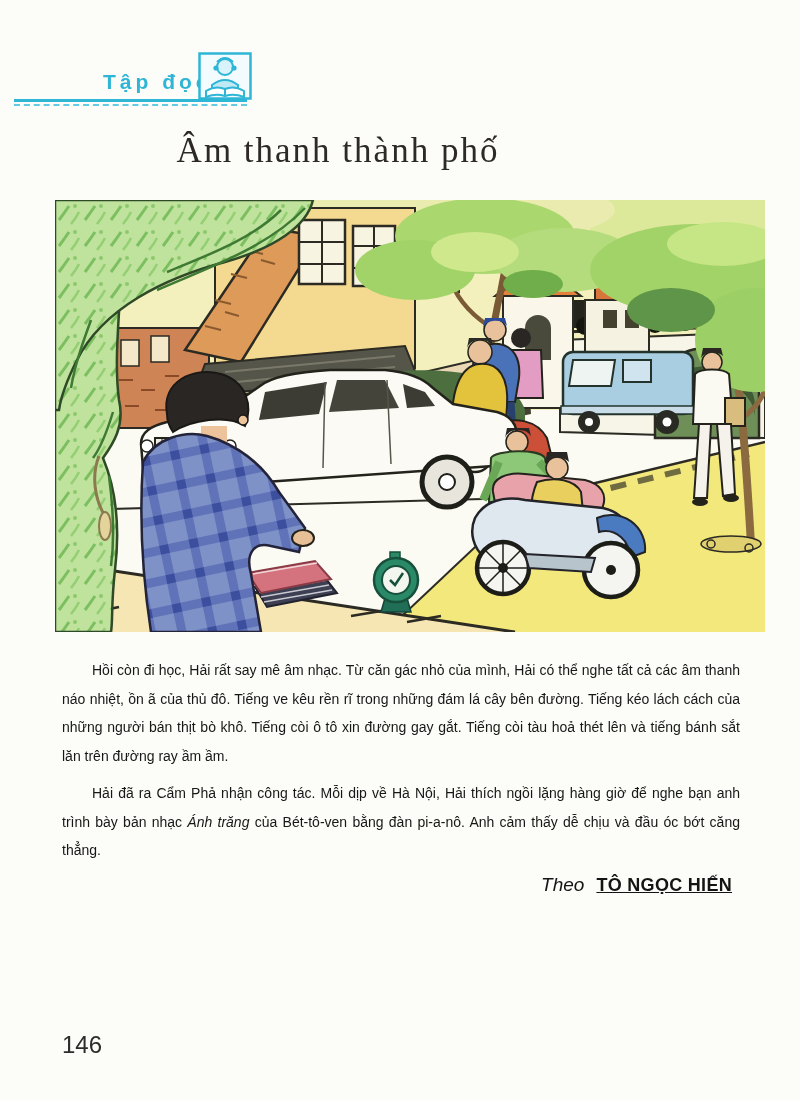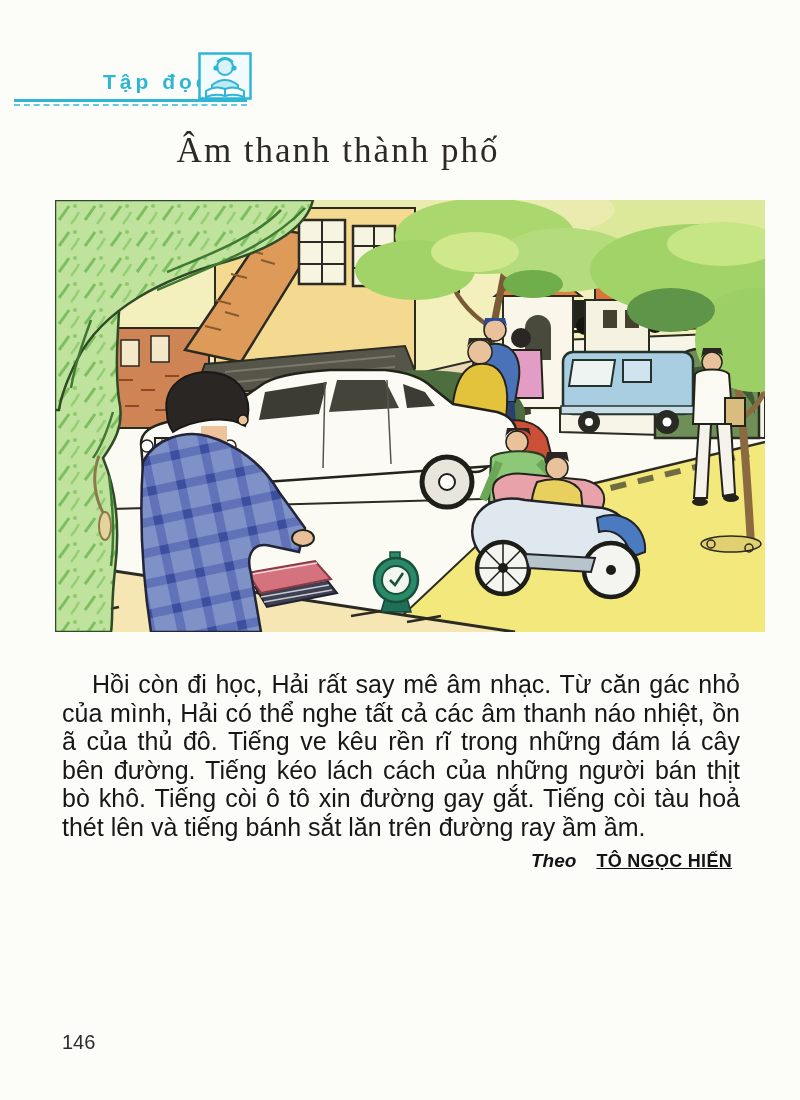--- a/index.html
+++ b/index.html
@@ -22,30 +22,30 @@
   .title{
     position:absolute;left:0;top:131px;width:676px;text-align:center;
     font-family:"Liberation Serif","DejaVu Serif",serif;
     font-size:35px;letter-spacing:2px;color:#2d2a26;font-weight:400;
   }
   
   .illustration{position:absolute;left:55px;top:200px;width:710px;height:432px;}
   
   .content{position:absolute;left:62px;top:656px;width:678px;}
   .content p{
-    margin:14px 0 9px 0;text-indent:30px;text-align:justify;
-    font-size:25px;line-height:28.5px;color:#171717;
+    margin:0 0 9px 0;text-indent:30px;text-align:justify;
+    font-size:14px;line-height:28.5px;color:#171717;
   }
   .song-title{font-style:italic;}
   .attribution{
     margin-top:7px;text-align:right;padding-right:8px;font-size:19px;color:#141414;
   }
-  .attribution .prefix{font-style:italic;margin-right:20px;font-weight:bold;}
+  .attribution .prefix{font-style:italic;margin-right:12px;}
   .attribution .author{font-weight:bold;font-size:18px;letter-spacing:.3px;text-decoration:underline;}
-  .page-number{position:absolute;left:62px;top:1031px;font-size:20px;color:#2c2c2c;}
+  .page-number{position:absolute;left:62px;top:1031px;font-size:24px;color:#2c2c2c;}
 </style>
 </head>
 <body>
 
 <div class="page">
 
   <div class="lesson-label">Tập đọc</div>
   <div class="header-rule"></div>
   <svg class="header-icon" viewBox="0 0 54 50">
     <rect x="1.5" y="1.5" width="51" height="45" fill="#f2fbfd" stroke="#2fb6d6" stroke-width="2.5"></rect>
@@ -300,19 +300,20 @@
       <path d="M0,0 L258,0 C252,26 220,48 170,62 C110,78 48,108 22,160 C12,180 6,196 4,210 L0,210 Z" fill="url(#leafp)" stroke="#2e4a26" stroke-width="2.5"></path>
       <path d="M250,8 C212,48 152,68 102,90 M226,10 C196,40 150,56 112,72 M36,120 C28,142 20,164 16,188" stroke="#3f7a34" stroke-width="2.5" fill="none"></path>
       <path d="M58,212 C50,238 44,250 38,258 M54,276 C58,306 60,336 56,366" stroke="#3f7a34" stroke-width="2.5" fill="none"></path>
       <path d="M44,256 C36,276 40,300 50,316" stroke="#8a7a4e" stroke-width="3" fill="none"></path>
       <ellipse cx="50" cy="326" rx="6" ry="14" fill="#e4d49c" stroke="#8a7a4e" stroke-width="2"></ellipse>
     </g>
   </svg>
 
   <div class="content">
     <p>Hồi còn đi học, Hải rất say mê âm nhạc. Từ căn gác nhỏ của mình, Hải có thể nghe tất cả các âm thanh náo nhiệt, ồn ã của thủ đô. Tiếng ve kêu rền rĩ trong những đám lá cây bên đường. Tiếng kéo lách cách của những người bán thịt bò khô. Tiếng còi ô tô xin đường gay gắt. Tiếng còi tàu hoả thét lên và tiếng bánh sắt lăn trên đường ray ầm ầm.</p>
+    <p><span>Hải đã ra Cẩm Phả nhận công tác. Mỗi dịp về Hà Nội, Hải thích ngồi lặng hàng giờ để nghe bạn anh trình bày bản nhạc </span><span class="song-title">Ánh trăng</span><span> của Bét-tô-ven bằng đàn pi-a-nô. Anh cảm thấy dễ chịu và đầu óc bớt căng thẳng.</span></p>
     <div class="attribution">
       <span class="prefix">Theo</span><span class="author">TÔ NGỌC HIẾN</span>
     </div>
   </div>
 
   <div class="page-number">146</div>
 </div>
 
 </body></html>

